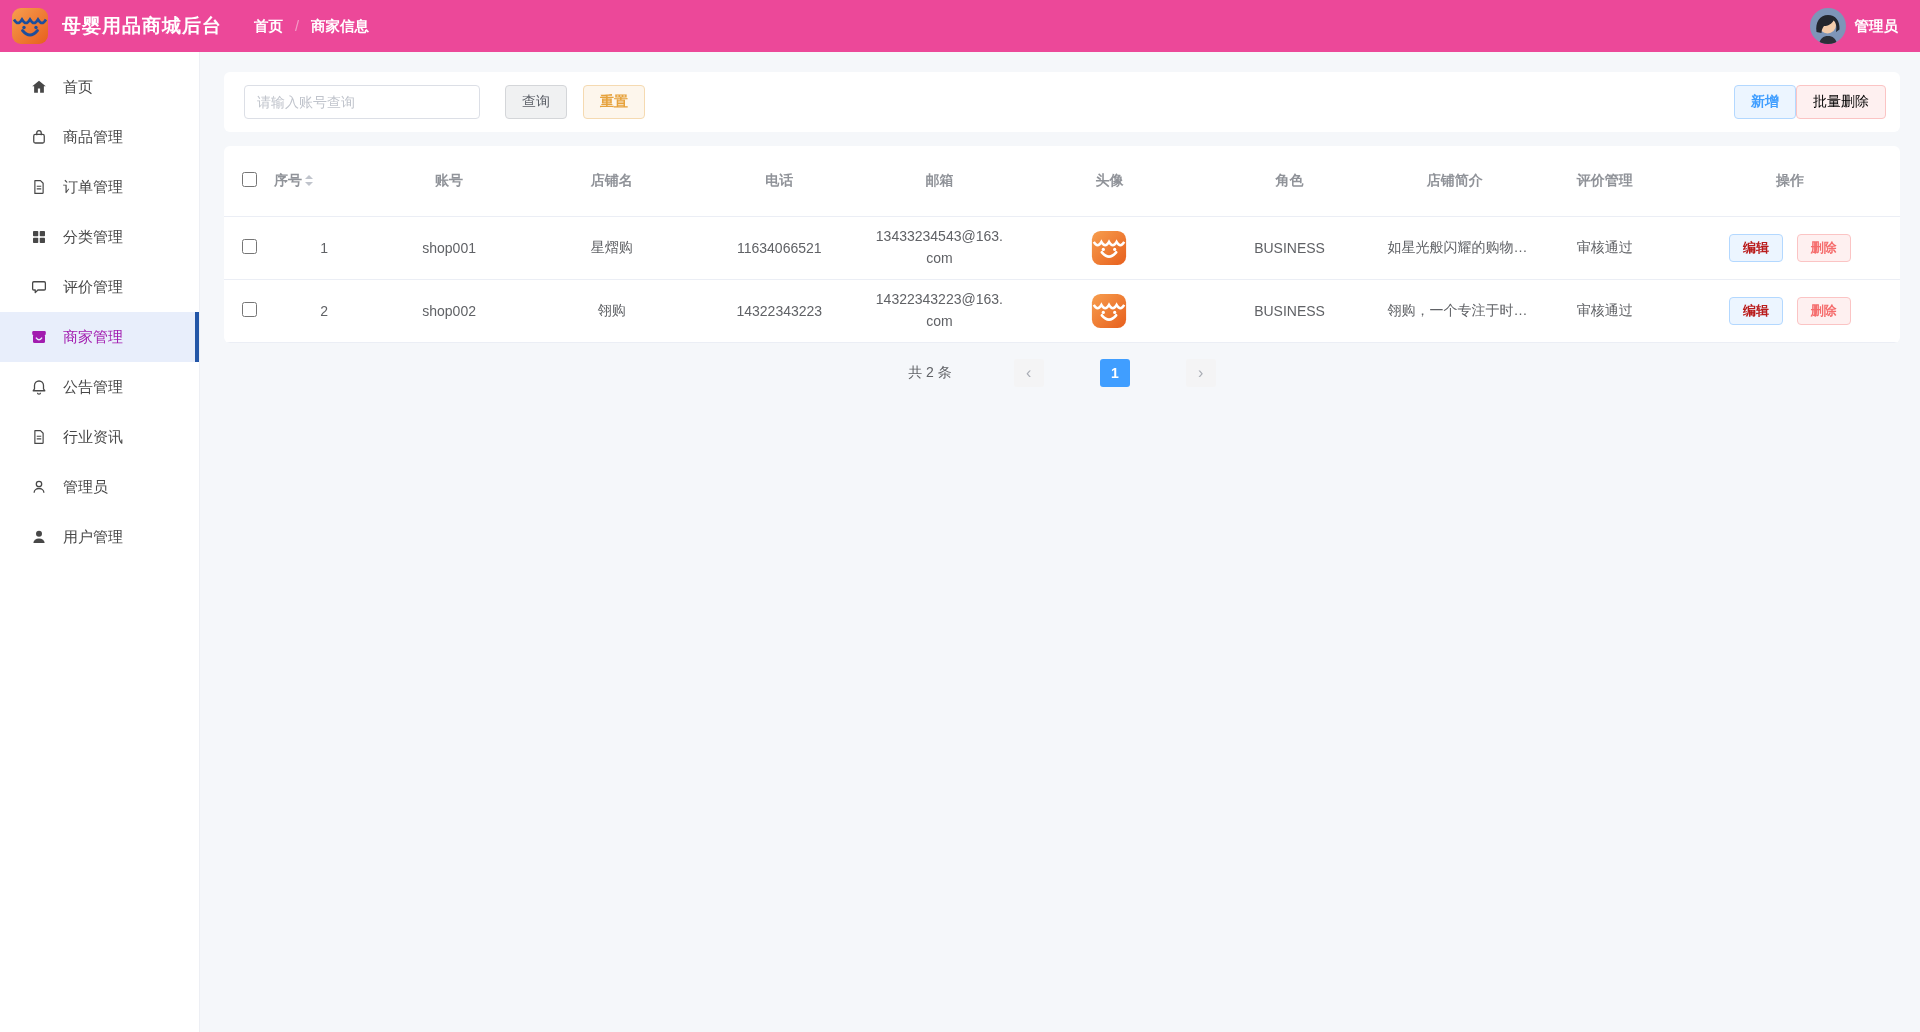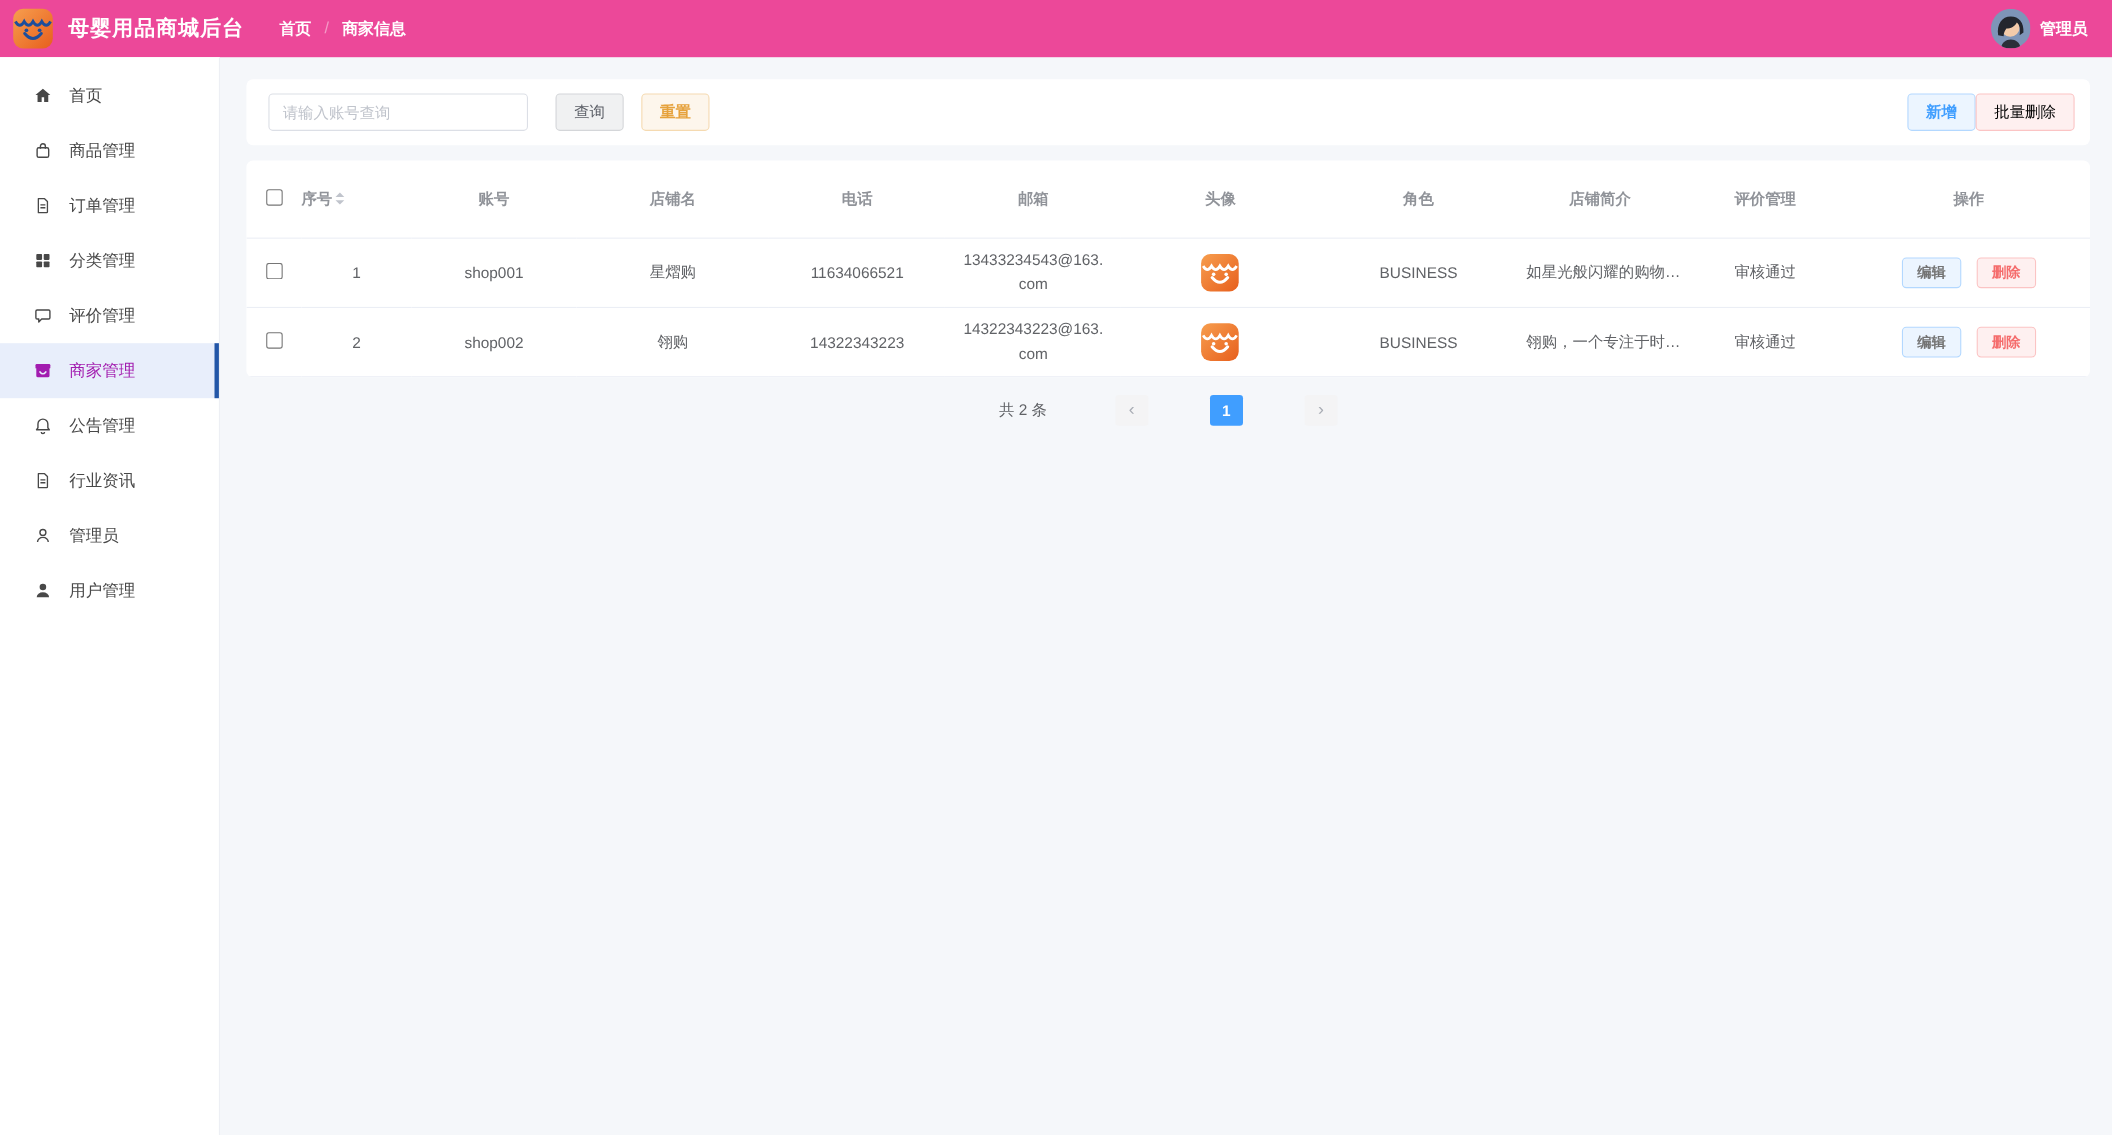--- a/index.html
+++ b/index.html
@@ -56,21 +56,21 @@
   input[type="checkbox"] { width: 15px; height: 15px; accent-color: #409eff; cursor: pointer; }
   .th-index { display: flex; align-items: center; gap: 3px; }
   .caret-wrap { display: flex; flex-direction: column; align-items: center; cursor: pointer; }
   .caret { width: 0; height: 0; border: 4px solid transparent; display: block; }
   .caret.up { border-bottom-color: #c0c4cc; margin-bottom: 3px; border-top-width: 0; }
   .caret.down { border-top-color: #c0c4cc; border-bottom-width: 0; }
   .row-avatar { width: 38px; height: 38px; display: inline-block; color: #fff; vertical-align: middle; }
   .row-avatar svg { width: 38px; height: 38px; display: block; }
   .mini-btn { height: 28px; padding: 0 13px; border-radius: 4px; font-size: 13px; font-weight: bold; cursor: pointer;
               font-family: "Liberation Sans", sans-serif; }
-  .mini-edit { background: #ecf5ff; border: 1px solid #b3d8ff; color: #737373; margin-right: 10px; }
+  .mini-edit { background: #ecf5ff; border: 1px solid #b3d8ff; color: #b91c1c; margin-right: 10px; }
   .mini-del { background: #fef0f0; border: 1px solid #fbc4c4; color: #f56c6c; }
 
   
   .pagination { margin-top: 16px; display: flex; justify-content: center; align-items: center; font-size: 14px; color: #606266; gap: 48px; }
   .pg-total { margin-right: 14px; }
   .pg-btn { width: 30px; height: 28px; background: #f4f4f5; border-radius: 3px; display: flex; align-items: center;
             justify-content: center; color: #a9adb5; font-size: 16px; cursor: pointer; user-select: none; }
   .pg-page { width: 30px; height: 28px; background: #409eff; color: #fff; border-radius: 3px; font-weight: bold;
              display: flex; align-items: center; justify-content: center; margin: 0 8px; cursor: pointer; }
 </style>

